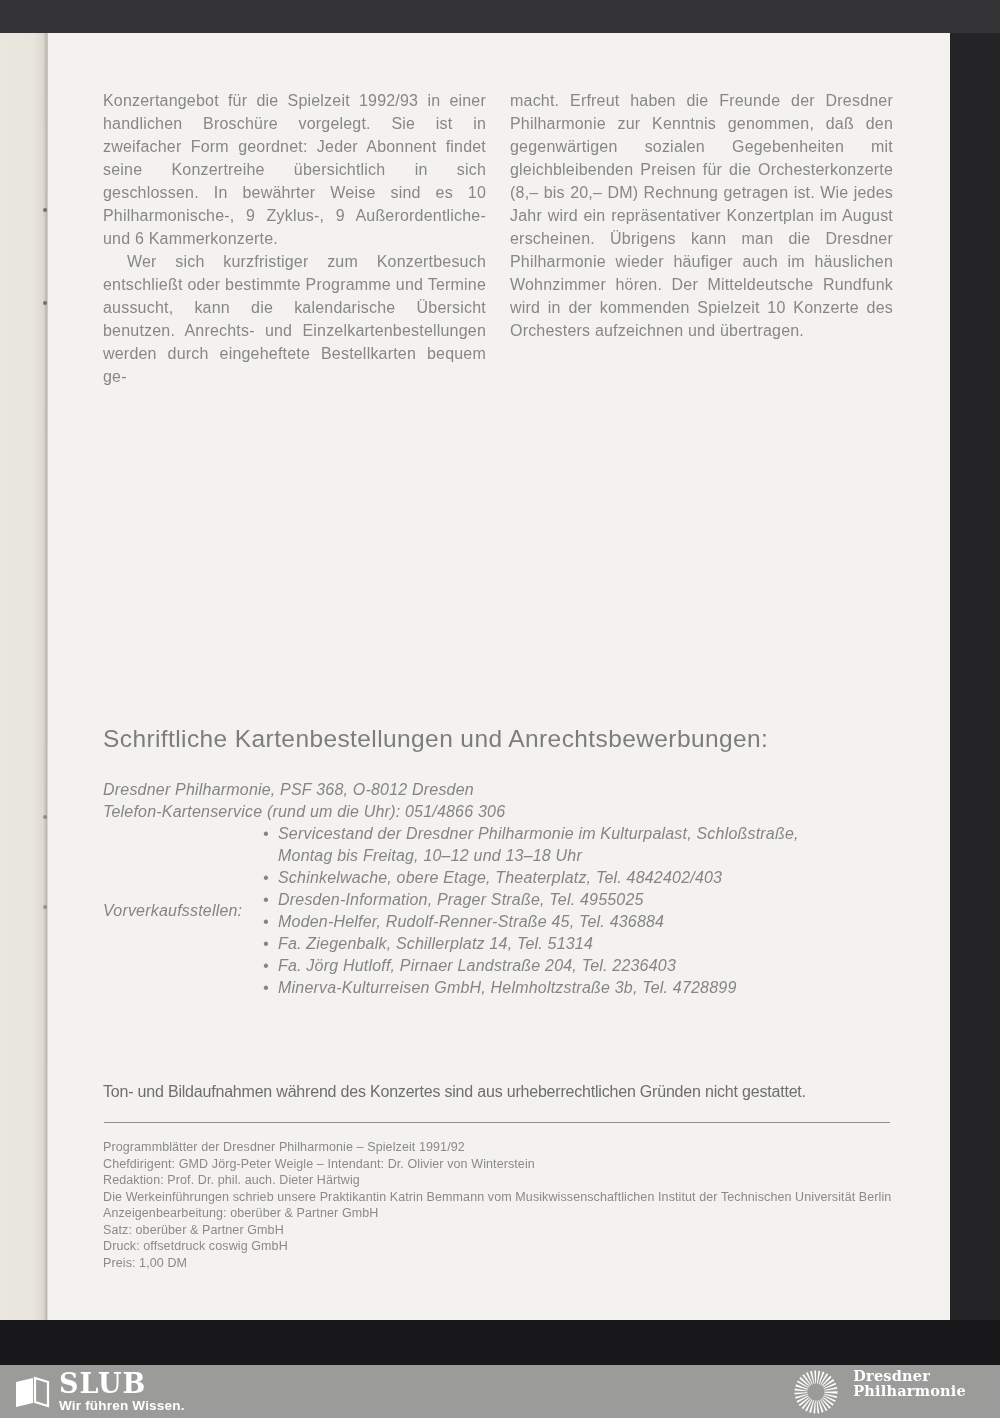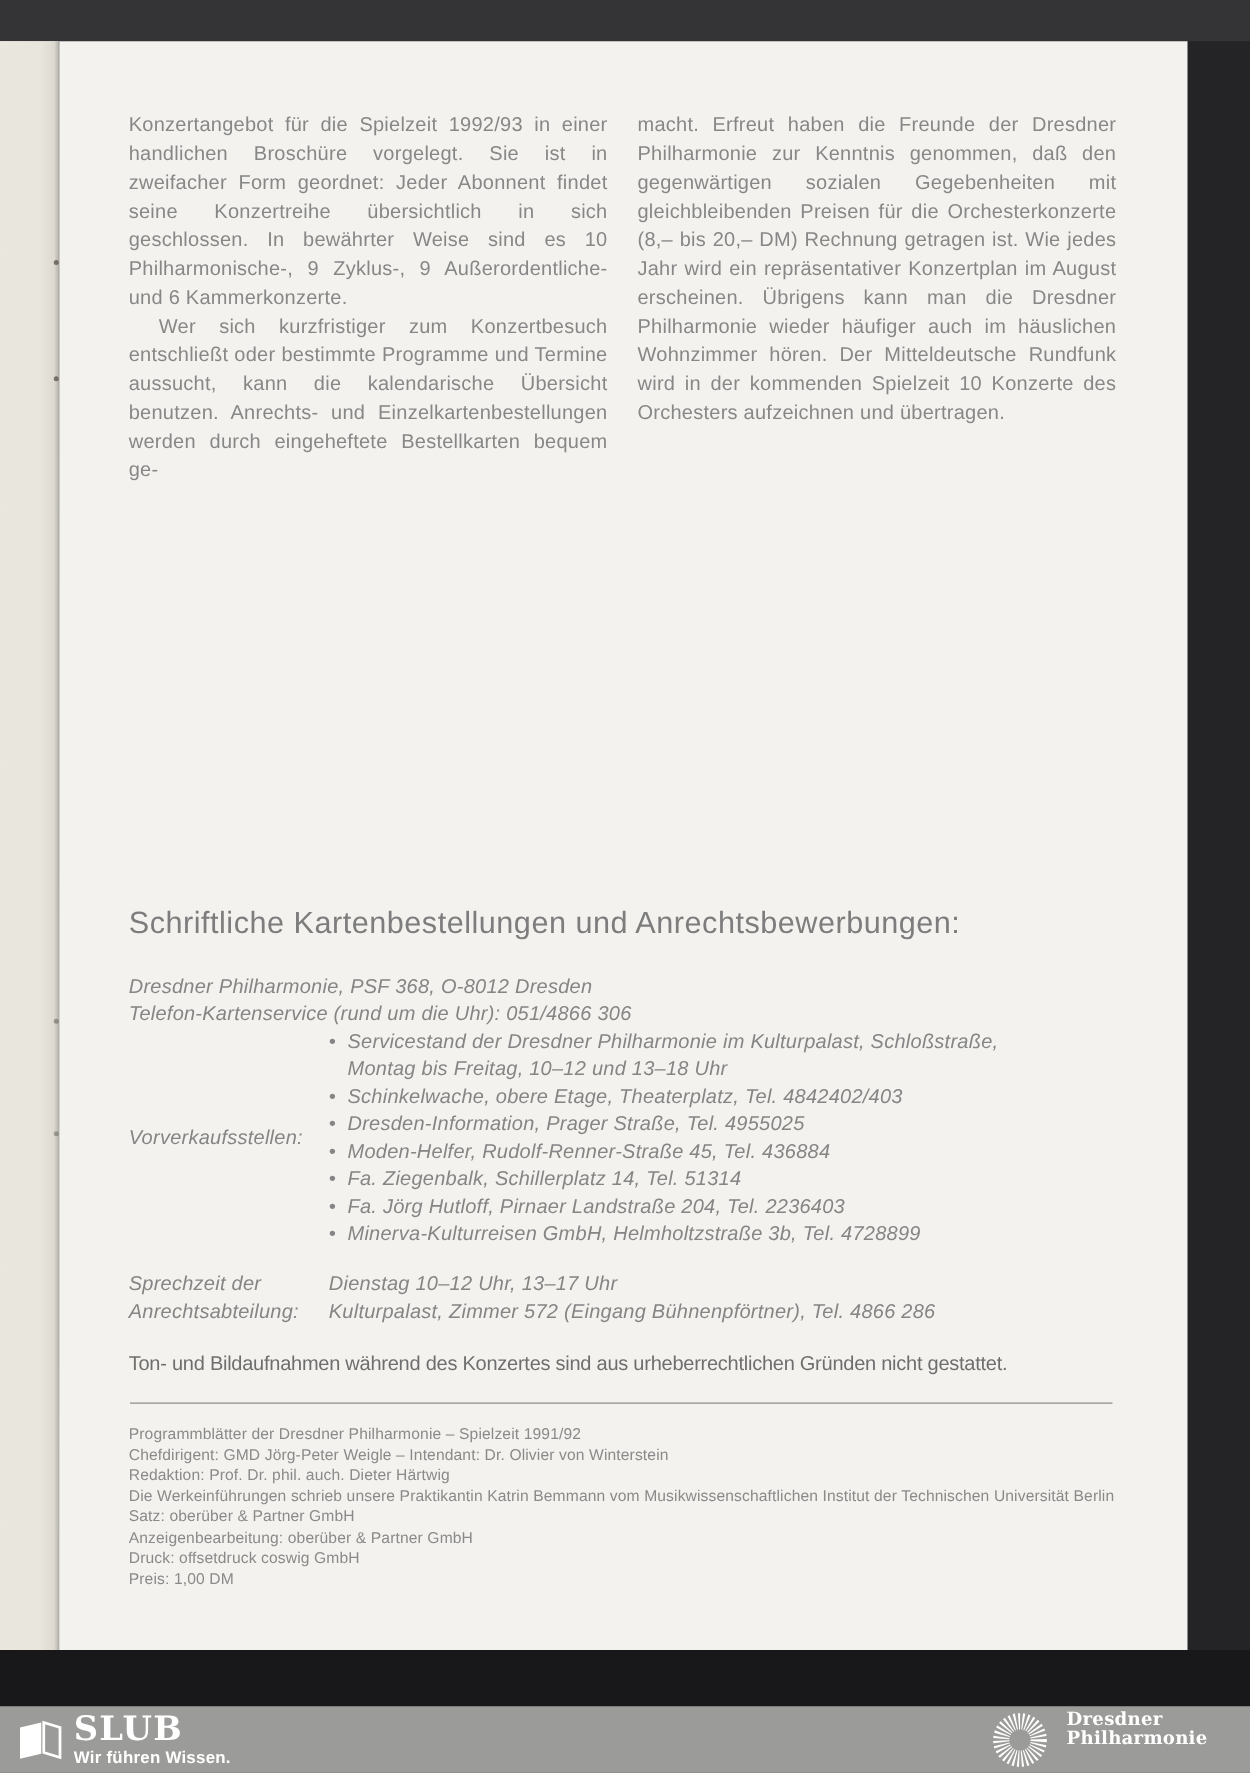--- a/index.html
+++ b/index.html
@@ -152,40 +152,32 @@
           <span class="bullet">•</span>
           <span class="outlet-text">Fa. Jörg Hutloff, Pirnaer Landstraße 204, Tel. 2236403</span>
         </li>
         <li>
           <span class="bullet">•</span>
           <span class="outlet-text">Minerva-Kulturreisen GmbH, Helmholtzstraße 3b, Tel. 4728899</span>
         </li>
       </ul>
     </div>
 
-    <div class="row hours">
-      <div class="label pre">Sprechzeit der
-Anrechtsabteilung:</div>
-      <div class="value">
-        <div>Dienstag 10–12 Uhr, 13–17 Uhr</div>
-        <div>Kulturpalast, Zimmer 572 (Eingang Bühnenpförtner), Tel. 4866 286</div>
-      </div>
-    </div>
   </div>
 
   <div class="notice">Ton- und Bildaufnahmen während des Konzertes sind aus urheberrechtlichen Gründen nicht gestattet.</div>
   <div class="rule"></div>
 
   <div class="imprint">
     <div>Programmblätter der Dresdner Philharmonie – Spielzeit 1991/92</div>
     <div>Chefdirigent: GMD Jörg-Peter Weigle – Intendant: Dr. Olivier von Winterstein</div>
     <div>Redaktion: Prof. Dr. phil. auch. Dieter Härtwig</div>
     <div>Die Werkeinführungen schrieb unsere Praktikantin Katrin Bemmann vom Musikwissenschaftlichen Institut der Technischen Universität Berlin</div>
+    <div>Anzeigenbearbeitung: oberüber &amp; Partner GmbH</div>
     <div>Satz: oberüber &amp; Partner GmbH</div>
-    <div>Anzeigenbearbeitung: oberüber &amp; Partner GmbH</div>
     <div>Druck: offsetdruck coswig GmbH</div>
     <div>Preis: 1,00 DM</div>
   </div>
 </div>
 
 <div class="bottom-band"></div>
 
 <div class="footer">
   <a class="brand slub">
     <svg width="36" height="34" viewBox="0 0 36 34" aria-hidden="true">

